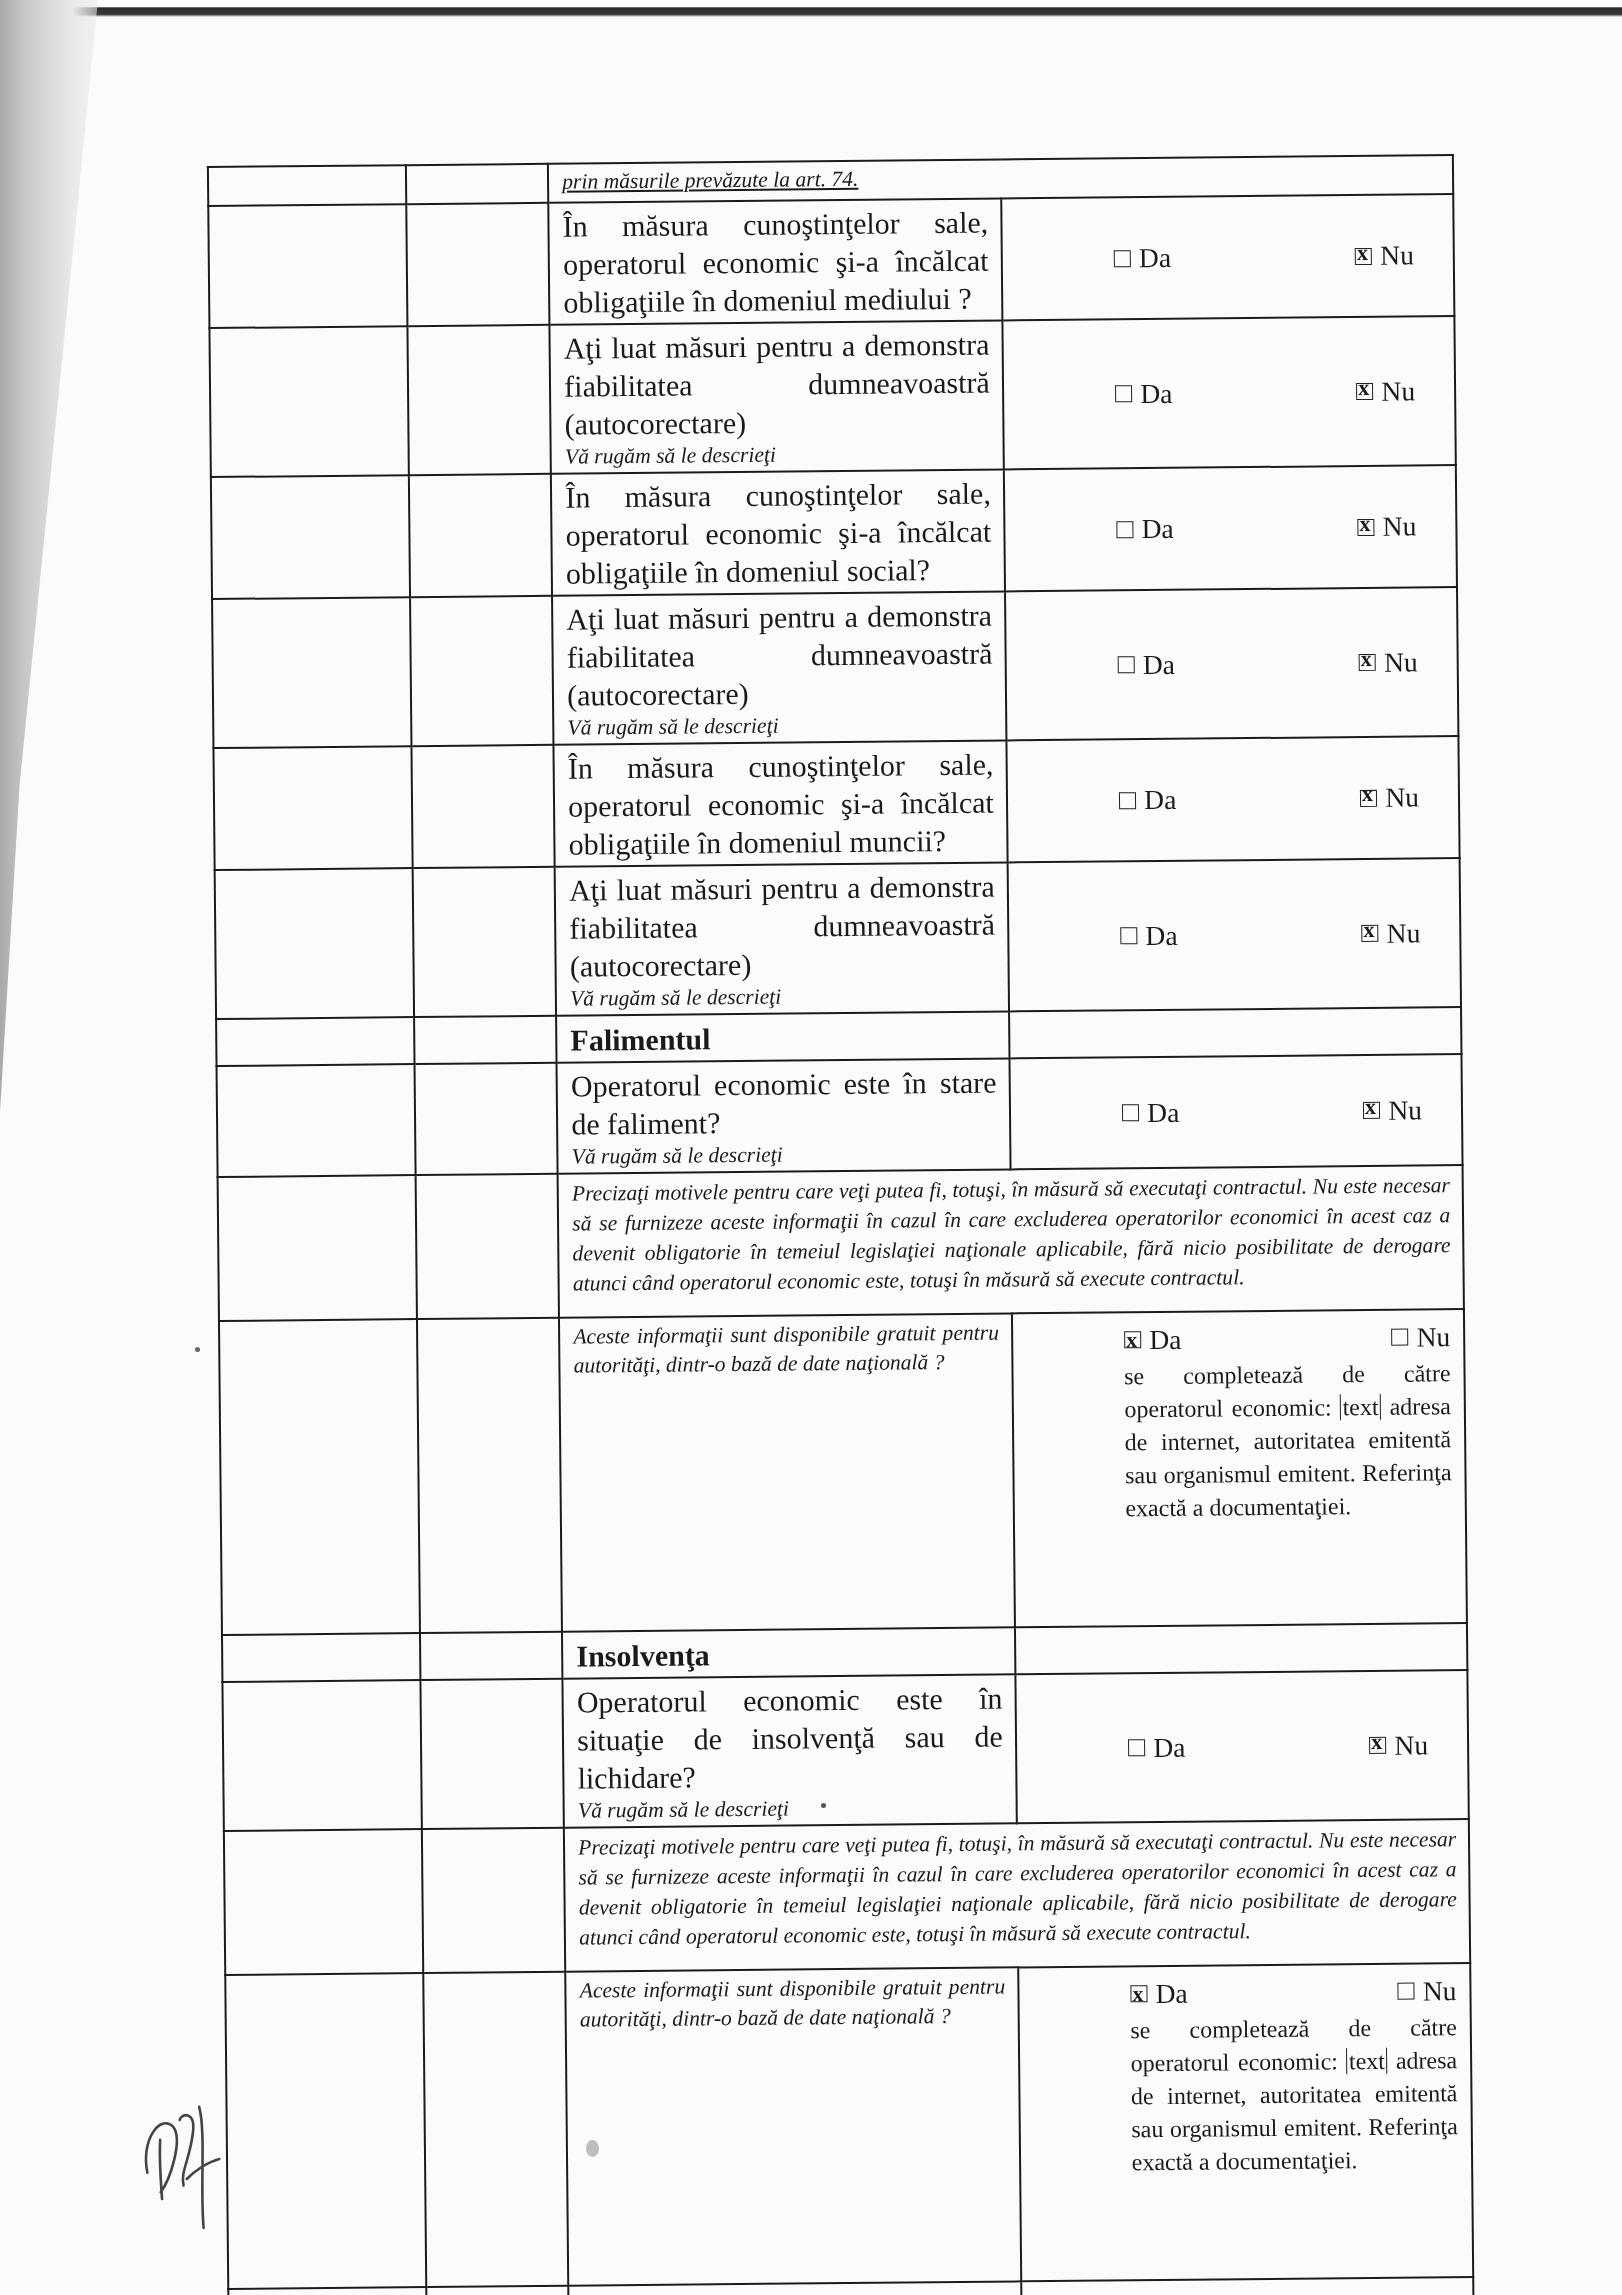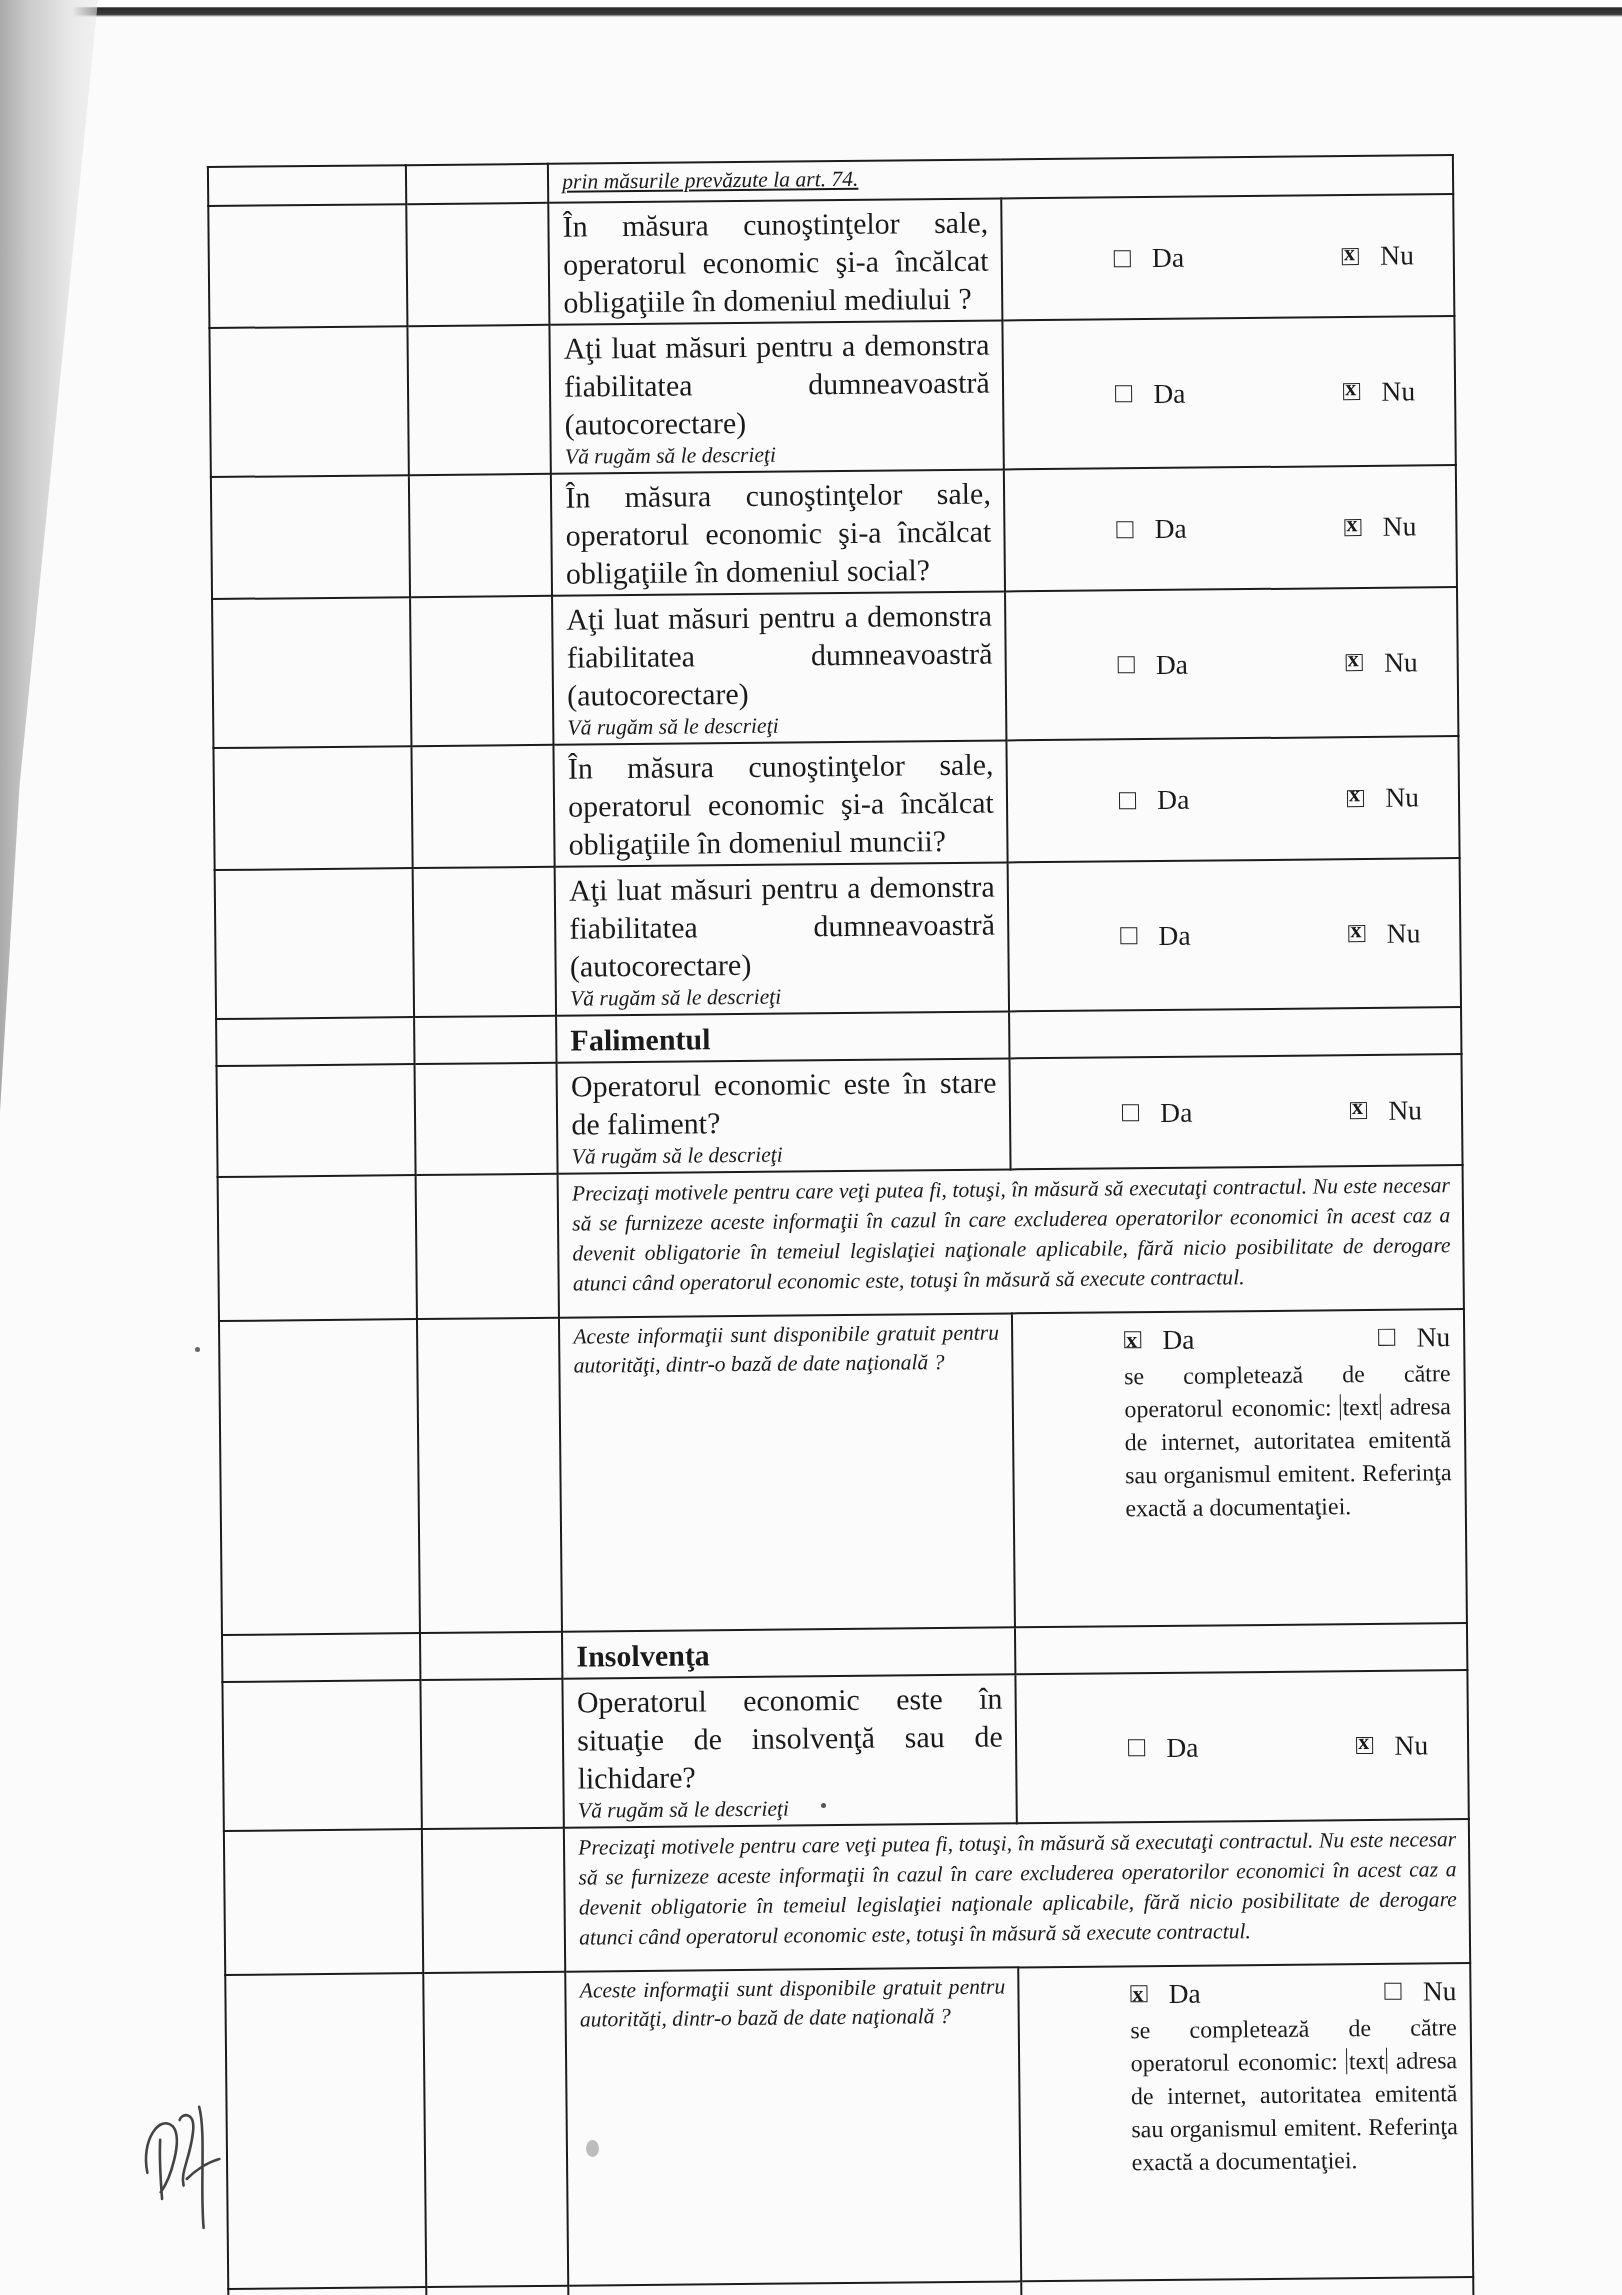--- a/index.html
+++ b/index.html
@@ -17,21 +17,21 @@
   td.c2 { width:105px; }
   td.c3 { width:654px; padding:3.9px 11.8px 2.6px 13px !important; }
   td.c4 { width:340px; }
   td.wide { padding:3.9px 11.8px 2.6px 13px !important; }
   .q { font-size:30px; line-height:38px; text-align:justify; }
   .hint { font-style:italic; font-size:21.6px; line-height:26px; display:block; }
   .heading { font-weight:bold; font-size:30px; line-height:39px; }
   .italic-block { font-style:italic; font-size:21.6px; line-height:30px; text-align:justify; }
   .answers { display:flex; justify-content:space-between; align-items:center; height:100%;
              padding:0 39px 0 111px; font-size:27.5px; }
-  .opt { display:flex; align-items:center; gap:19px; }
+  .opt { display:flex; align-items:center; gap:6px; }
   .box { display:inline-block; width:17px; height:17px; border:1.3px solid #222; position:relative;
          box-sizing:border-box; margin-right:2.6px; }
   .box.checked::after { content:"x"; position:absolute; left:1.3px; top:-9.2px; font-weight:bold; font-size:22px; }
   .ans-cell { position:relative; }
   .ans-wrap { position:absolute; inset:0; display:flex; align-items:center; }
   .info-answer { padding:10.5px 13px 6.5px 111px; font-size:24px; line-height:33px; }
   .info-answer .row1 { display:flex; justify-content:space-between; font-size:27.5px; margin-bottom:3.9px; }
   .info-answer .detail { text-align:justify; }
   .text-field { display:inline-block; border-left:1.3px solid #222; border-right:1.3px solid #222; padding:0 1.3px; line-height:26px; }
   .signature { position:absolute; left:124px; top:2094px; width:92px; height:131px; }

